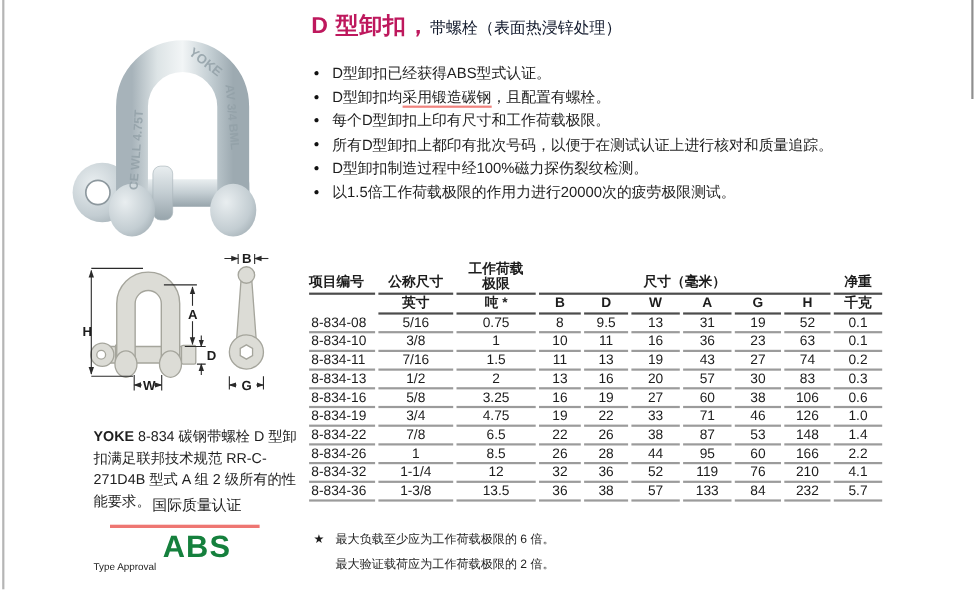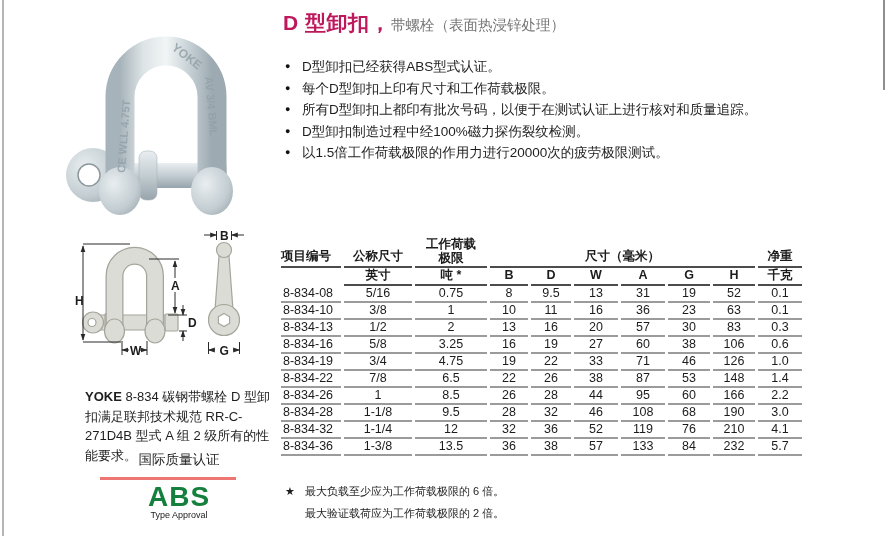--- a/index.html
+++ b/index.html
@@ -11,38 +11,38 @@
   }
   .page-border-left { position:absolute; left:2px; top:0; width:2px; height:536px; background:#b5b5b5; }
   .page-border-right { position:absolute; right:2px; top:0; width:2px; height:90px; background:#8f8f8f; }
 
   
   .photo { position:absolute; left:55px; top:5px; width:195px; height:220px; }
 
   
   .title { position:absolute; left:283px; top:9px; white-space:nowrap; }
   .t-main { font-size:21px; font-weight:bold; letter-spacing:0.5px; color:#be185d; }
-  .t-sub  { font-size:14.5px; color:#737373; }
+  .t-sub  { font-size:14.5px; color:#0f172a; }
 
   .bullets { position:absolute; left:285px; top:56px; list-style:none; }
   .bullets li { font-size:13.5px; line-height:21.5px; white-space:nowrap; color:#1e1e1e; }
   .dot { display:inline-block; width:17px; font-size:9px; vertical-align:2px; color:#111; }
   .u-red { border-bottom:2px solid #f0837e; }
 
   
   .diagram { position:absolute; left:75px; top:230px; width:175px; height:130px; }
 
   
   .yoke-note { position:absolute; left:85px; top:387px; width:188px; font-size:13px; line-height:19.5px; color:#1e1e1e; }
   .brand { font-weight:bold; }
   .cert-heading { position:absolute; left:85px; top:451px; width:188px; text-align:center; font-size:13.5px; color:#1e1e1e; }
   .cert-line { position:absolute; left:100px; top:477px; width:136px; height:3px; background:#ee7672; }
   .abs-logo { position:absolute; left:85px; top:481px; width:188px; text-align:center;
               font-size:28px; font-weight:bold; color:#15803d; letter-spacing:1px; }
-  .abs-sub { position:absolute; left:85px; top:510px; width:188px; text-align:center; font-size:9px; color:#222; }
+  .abs-sub { position:absolute; left:85px; top:510px; width:188px; font-size:9px; color:#222; }
 
   
   table.spec { position:absolute; left:278px; top:238px; border-collapse:separate; border-spacing:3px 0; table-layout:fixed; }
   table.spec th, table.spec td { font-size:12.5px; padding:0; }
   table.spec thead th { font-weight:bold; vertical-align:bottom; border-bottom:2px solid #4c4c4c; padding-bottom:1px; }
   th.wll { white-space:pre-line; line-height:13.5px; text-align:center;margin-top:37px; }
   th.c, td.c { text-align:center; }
   th.l, td.l { text-align:left; }
   td.blank { border-bottom:none !important; height:16px; }
   table.spec thead tr.sub th { height:16px; line-height:15px; vertical-align:middle; }
@@ -103,20 +103,21 @@
     <text class="emboss" font-size="11" transform="translate(150 72) rotate(85)">AV 3/4 BML</text>
   </g>
 </svg>
 
 <div class="title">
   <span class="t-main">D 型卸扣，</span><span class="t-sub">带螺栓（表面热浸锌处理）</span>
 </div>
 
 <ul class="bullets">
   <li><span class="dot">●</span><span>D型卸扣已经获得ABS型式认证。</span></li>
+  <li><span class="dot">●</span><span>D型卸扣均</span><span class="u-red">采用锻造碳钢</span><span>，且配置有螺栓。</span></li>
   <li><span class="dot">●</span><span>每个D型卸扣上印有尺寸和工作荷载极限。</span></li>
   <li><span class="dot">●</span><span>所有D型卸扣上都印有批次号码，以便于在测试认证上进行核对和质量追踪。</span></li>
   <li><span class="dot">●</span><span>D型卸扣制造过程中经100%磁力探伤裂纹检测。</span></li>
   <li><span class="dot">●</span><span>以1.5倍工作荷载极限的作用力进行20000次的疲劳极限测试。</span></li>
 </ul>
 
 <svg class="diagram" viewBox="0 0 175 130">
   <defs>
     <marker id="arr" viewBox="0 0 10 10" refX="9" refY="5" markerWidth="7" markerHeight="7" orient="auto-start-reverse">
       <path d="M0,1.5 L10,5 L0,8.5 z" fill="#2a2a2a"></path>
@@ -240,20 +241,32 @@
         <td>1</td>
         <td>10</td>
         <td>11</td>
         <td>16</td>
         <td>36</td>
         <td>23</td>
         <td>63</td>
         <td>0.1</td>
       </tr>
       <tr>
+        <td class="item-col">8-834-11</td>
+        <td>7/16</td>
+        <td>1.5</td>
+        <td>11</td>
+        <td>13</td>
+        <td>19</td>
+        <td>43</td>
+        <td>27</td>
+        <td>74</td>
+        <td>0.2</td>
+      </tr>
+      <tr>
         <td class="item-col">8-834-13</td>
         <td>1/2</td>
         <td>2</td>
         <td>13</td>
         <td>16</td>
         <td>20</td>
         <td>57</td>
         <td>30</td>
         <td>83</td>
         <td>0.3</td>
@@ -300,32 +313,20 @@
         <td>8.5</td>
         <td>26</td>
         <td>28</td>
         <td>44</td>
         <td>95</td>
         <td>60</td>
         <td>166</td>
         <td>2.2</td>
       </tr>
       <tr>
-        <td class="item-col">8-834-28</td>
-        <td>1-1/8</td>
-        <td>9.5</td>
-        <td>28</td>
-        <td>32</td>
-        <td>46</td>
-        <td>108</td>
-        <td>68</td>
-        <td>190</td>
-        <td>3.0</td>
-      </tr>
-      <tr>
         <td class="item-col">8-834-32</td>
         <td>1-1/4</td>
         <td>12</td>
         <td>32</td>
         <td>36</td>
         <td>52</td>
         <td>119</td>
         <td>76</td>
         <td>210</td>
         <td>4.1</td>

